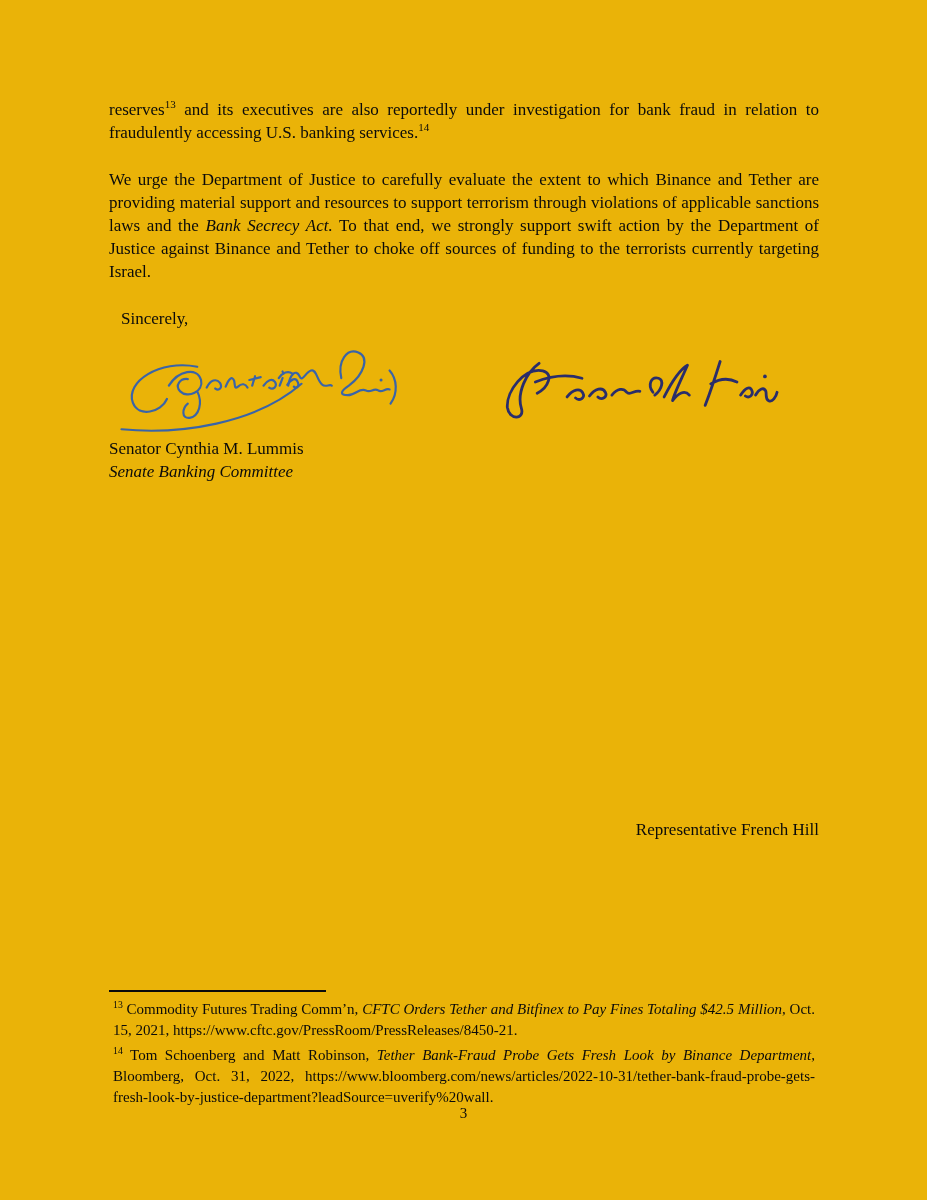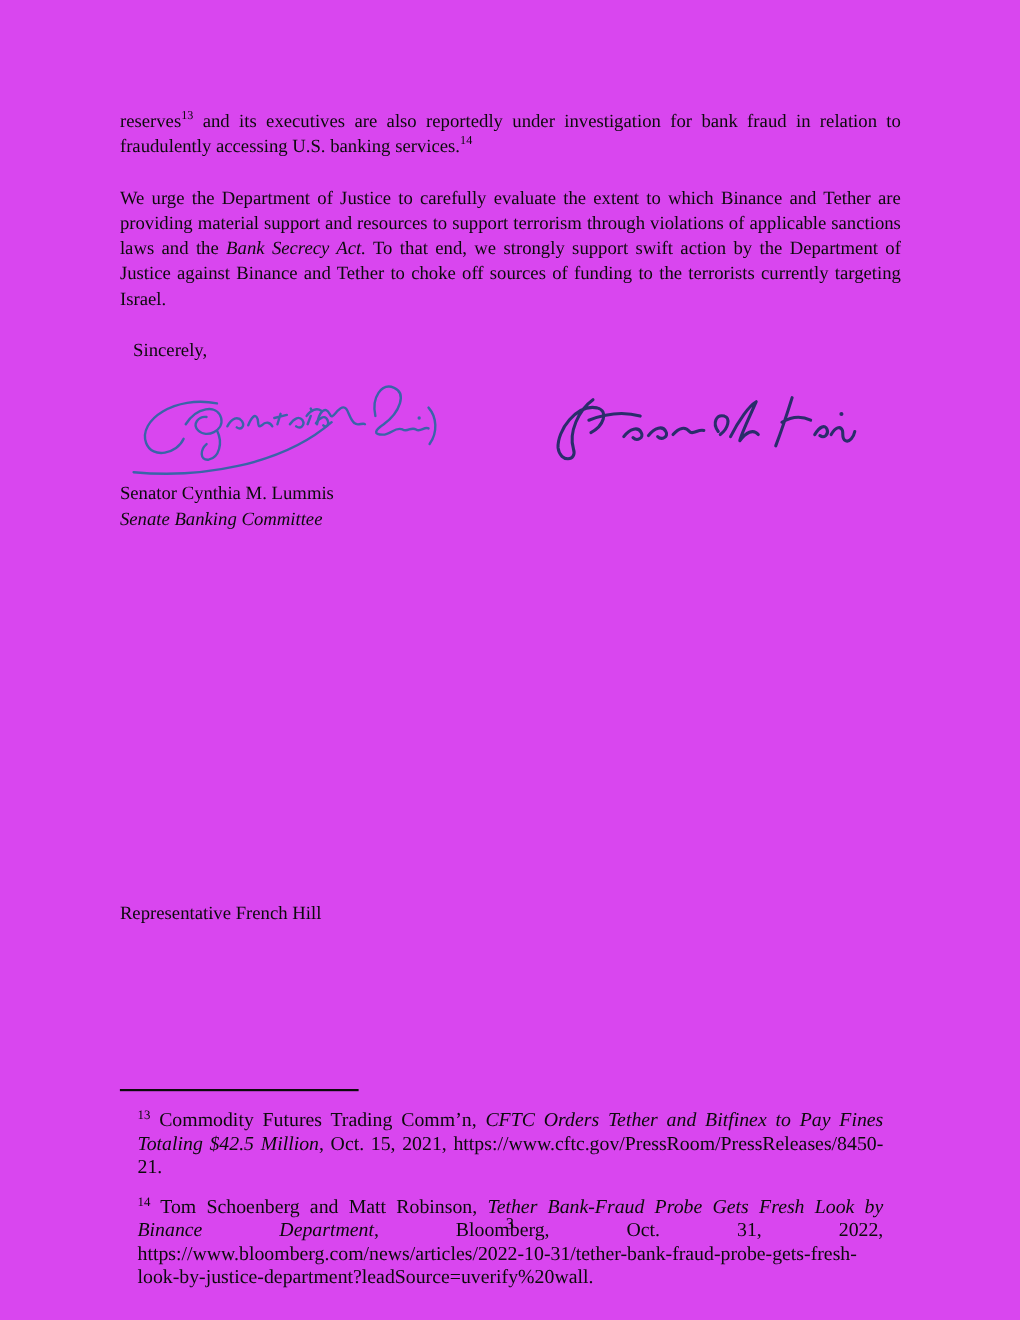--- a/index.html
+++ b/index.html
@@ -1,20 +1,20 @@
 <!DOCTYPE html>
 <html><head>
 <meta charset="utf-8">
 <style>
   html, body { margin: 0; padding: 0; background: #ffffff; }
   .page {
     position: relative;
     width: 927px;
     height: 1200px;
-    background: #d946ef;
+    background: #eab308;
     font-family: "Liberation Serif", "DejaVu Serif", serif;
     color: #0b0b0b;
     overflow: hidden;
   }
   .content {
     position: absolute;
     left: 109px;
     top: 98px;
     width: 710px;
   }
@@ -34,41 +34,41 @@
     font-size: 17px;
     line-height: 23px;
   }
   .sig-row {
     display: flex;
     margin-top: 14px;
     height: 90px;
     align-items: flex-start;
   }
   .sig-col-left { width: 381px; flex: 0 0 381px; }
-  .sig-col-right { flex: 1; }
+  .sig-col-right { flex: 1; text-align: right; }
   .sig-svg-left { width: 294px; height: 90px; display: block; }
   .sig-svg-right { width: 296px; height: 70px; display: block; margin-top: 10px; }
   .names-row { display: flex; margin-top: 3px; flex-direction: column; }
   .signer-name { font-size: 17px; line-height: 23px; }
   .signer-title { font-size: 17px; line-height: 23px; font-style: italic; }
   .footnotes {
     position: absolute;
     left: 109px;
     top: 990px;
     width: 710px;
   }
   .fn-rule {
     width: 217px;
     height: 0;
     border-top: 2px solid #0b0b0b;
     margin: 0 0 7px 0;
   }
   .footnote {
-    margin: 16px;
-    font-size: 18px;
+    margin: 4px;
+    font-size: 15px;
     line-height: 21px;
     text-align: justify;
   }
   .page-number {
     position: absolute;
     top: 1103px;
     left: 0;
     width: 100%;
     text-align: center;
     font-size: 15px;

